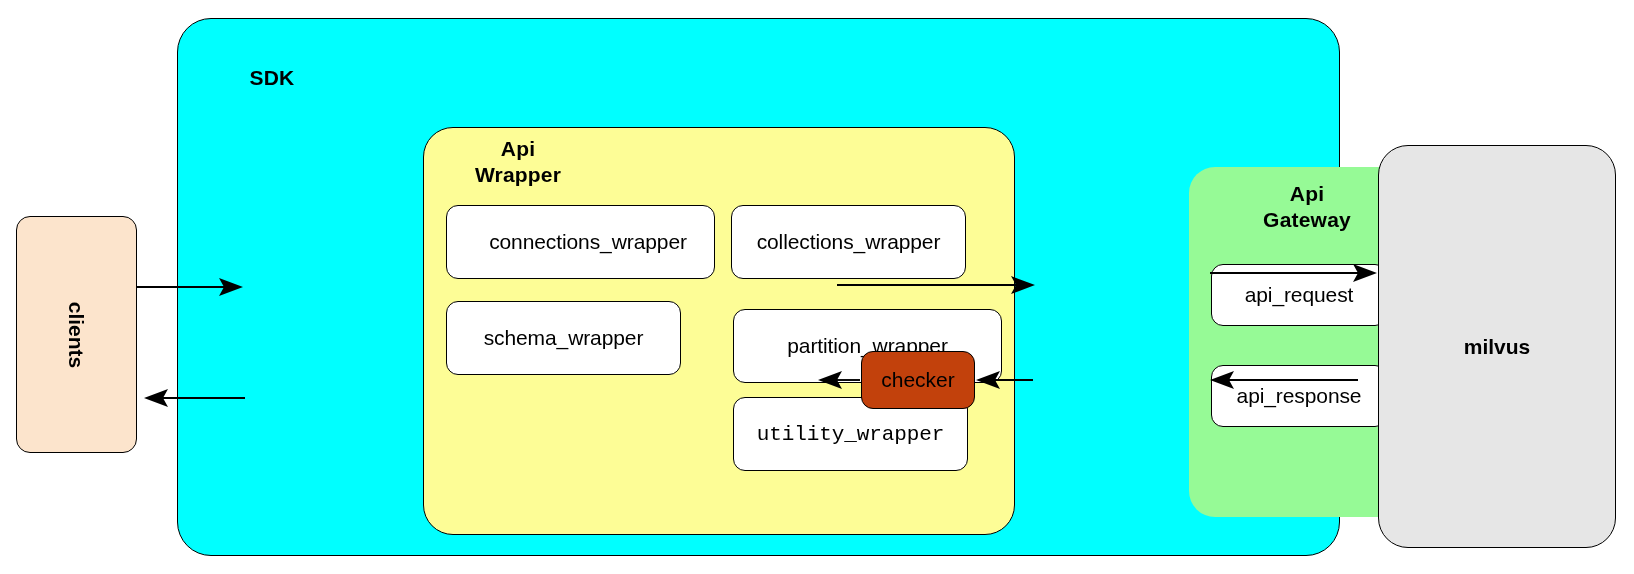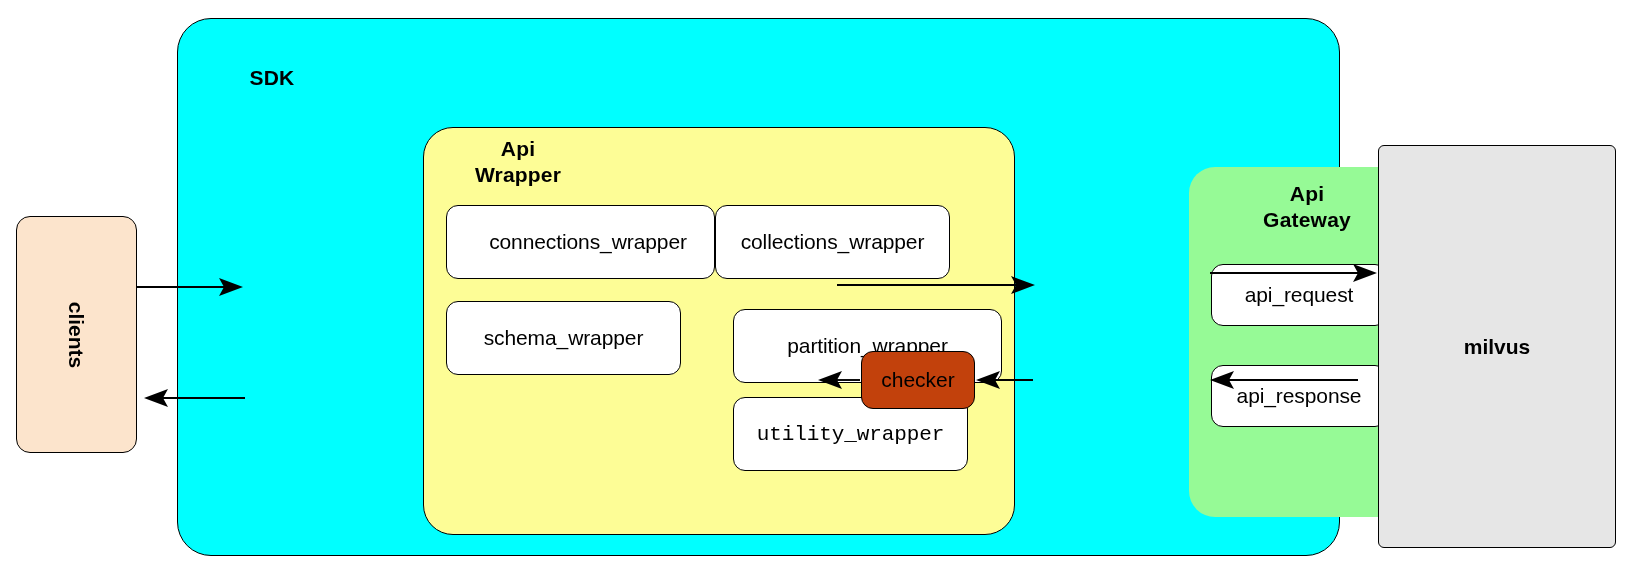--- a/index.html
+++ b/index.html
@@ -93,21 +93,21 @@
   .leaf {
     background: #FFFFFF;
     border-radius: 12px;
     font-size: 21px;
     font-weight: normal;
     letter-spacing: -0.1px;
   }
 
   
   #connections-wrapper { left: 22px;  top: 77px;  width: 269px; height: 74px; padding-left: 15px; }
-  #collections-wrapper { left: 291px; top: 77px;  width: 235px; height: 74px; }
+  #collections-wrapper { left: 307px; top: 77px;  width: 235px; height: 74px; }
   #schema-wrapper      { left: 22px;  top: 173px; width: 235px; height: 74px; }
   #partition-wrapper   { left: 309px; top: 173px; width: 269px; height: 74px; margin-top: 8px; }
   #index-wrapper       { left: 22px;  top: 269px; width: 235px; height: 74px; }
   #utility-wrapper     { left: 309px; top: 269px; width: 235px; height: 74px; font-family: Liberation Mono, monospace; }
 
   
   #api-request  { left: 22px; top: 97px;  width: 176px; height: 62px; }
   #api-response { left: 22px; top: 198px; width: 176px; height: 62px; }
 
   
@@ -137,21 +137,21 @@
     white-space: nowrap;
   }
 
   
   #milvus-node {
     left: 1378px;
     top: 145px;
     width: 238px;
     height: 403px;
     background: #E6E6E6;
-    border-radius: 6px;
+    border-radius: 30px;
     font-weight: bold;
     font-size: 21px;
   }
 
   
   .conn {
     position: absolute;
     pointer-events: none;
     overflow: visible;
   }

